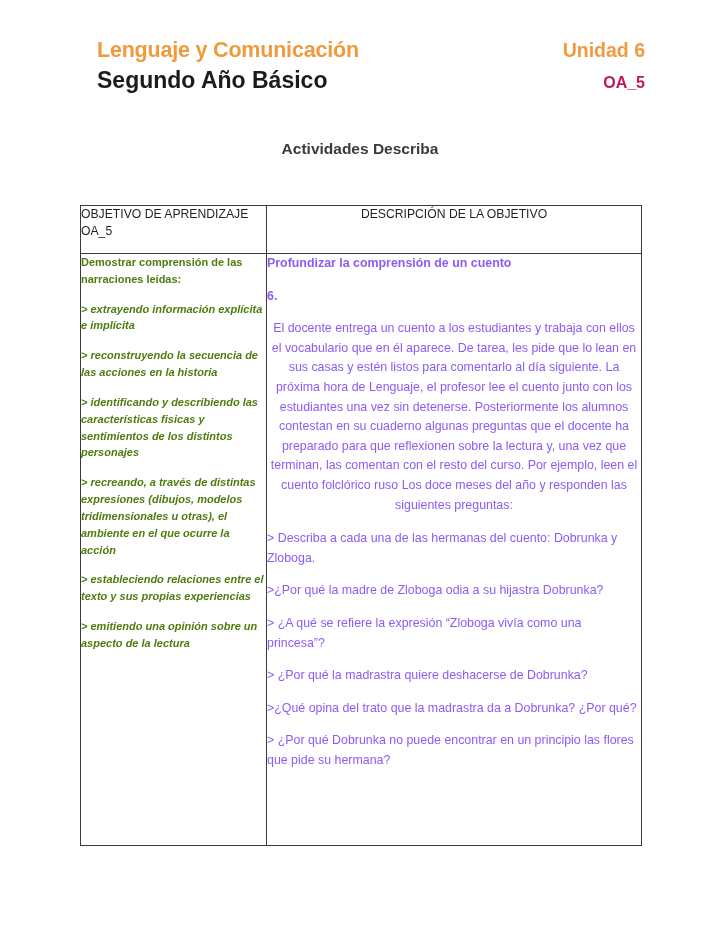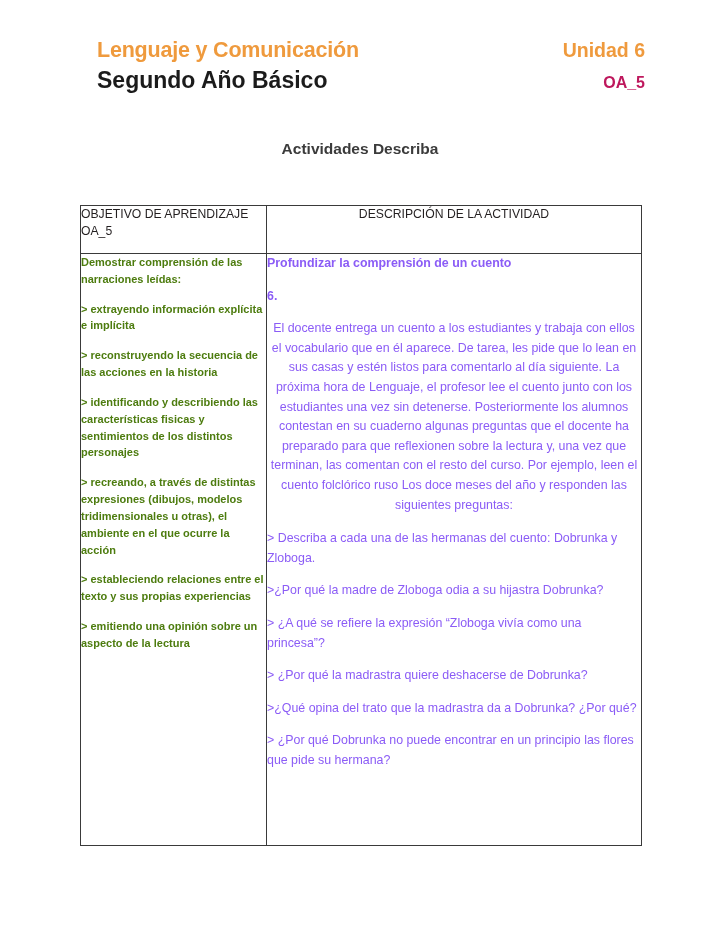--- a/index.html
+++ b/index.html
@@ -129,21 +129,21 @@
   .cell-right {
     padding: 9px 12px 14px 9px;
     font-size: 12.4px;
     line-height: 1.58;
     color: #8b5cf6;
     height: 592px;
     box-sizing: border-box;
   }
 
   .obj-lead { margin: 0 0 13px 0; }
-  .obj-item { margin: 0 0 13px 0; }
+  .obj-item { margin: 0 0 13px 0; font-style: italic; }
   .obj-item:last-child { margin-bottom: 0; }
 
   .act-title {
     margin: 0 0 13px 0;
     font-weight: bold;
   }
   .act-number {
     margin: 0 0 13px 0;
     font-weight: bold;
   }
@@ -175,21 +175,21 @@
   <div class="section-title">Actividades Describa</div>
 
   <table class="table">
     <colgroup>
       <col class="col-left">
       <col class="col-right">
     </colgroup>
     <thead>
       <tr>
         <th class="th-left">OBJETIVO DE APRENDIZAJE OA_5</th>
-        <th class="th-right">DESCRIPCIÓN DE LA ACTIVIDAD</th>
+        <th class="th-right">DESCRIPCIÓN DE LA OBJETIVO</th>
       </tr>
     </thead>
     <tbody>
       <tr>
         <td class="cell-left">
           <p class="obj-lead">Demostrar comprensión de las narraciones leídas:</p>
           <p class="obj-item">&gt; extrayendo información explícita e implícita</p>
           <p class="obj-item">&gt; reconstruyendo la secuencia de las acciones en la historia</p>
           <p class="obj-item">&gt; identificando y describiendo las características fisicas y sentimientos de los distintos personajes</p>
           <p class="obj-item">&gt; recreando, a través de distintas expresiones (dibujos, modelos tridimensionales u otras), el ambiente en el que ocurre la acción</p>

